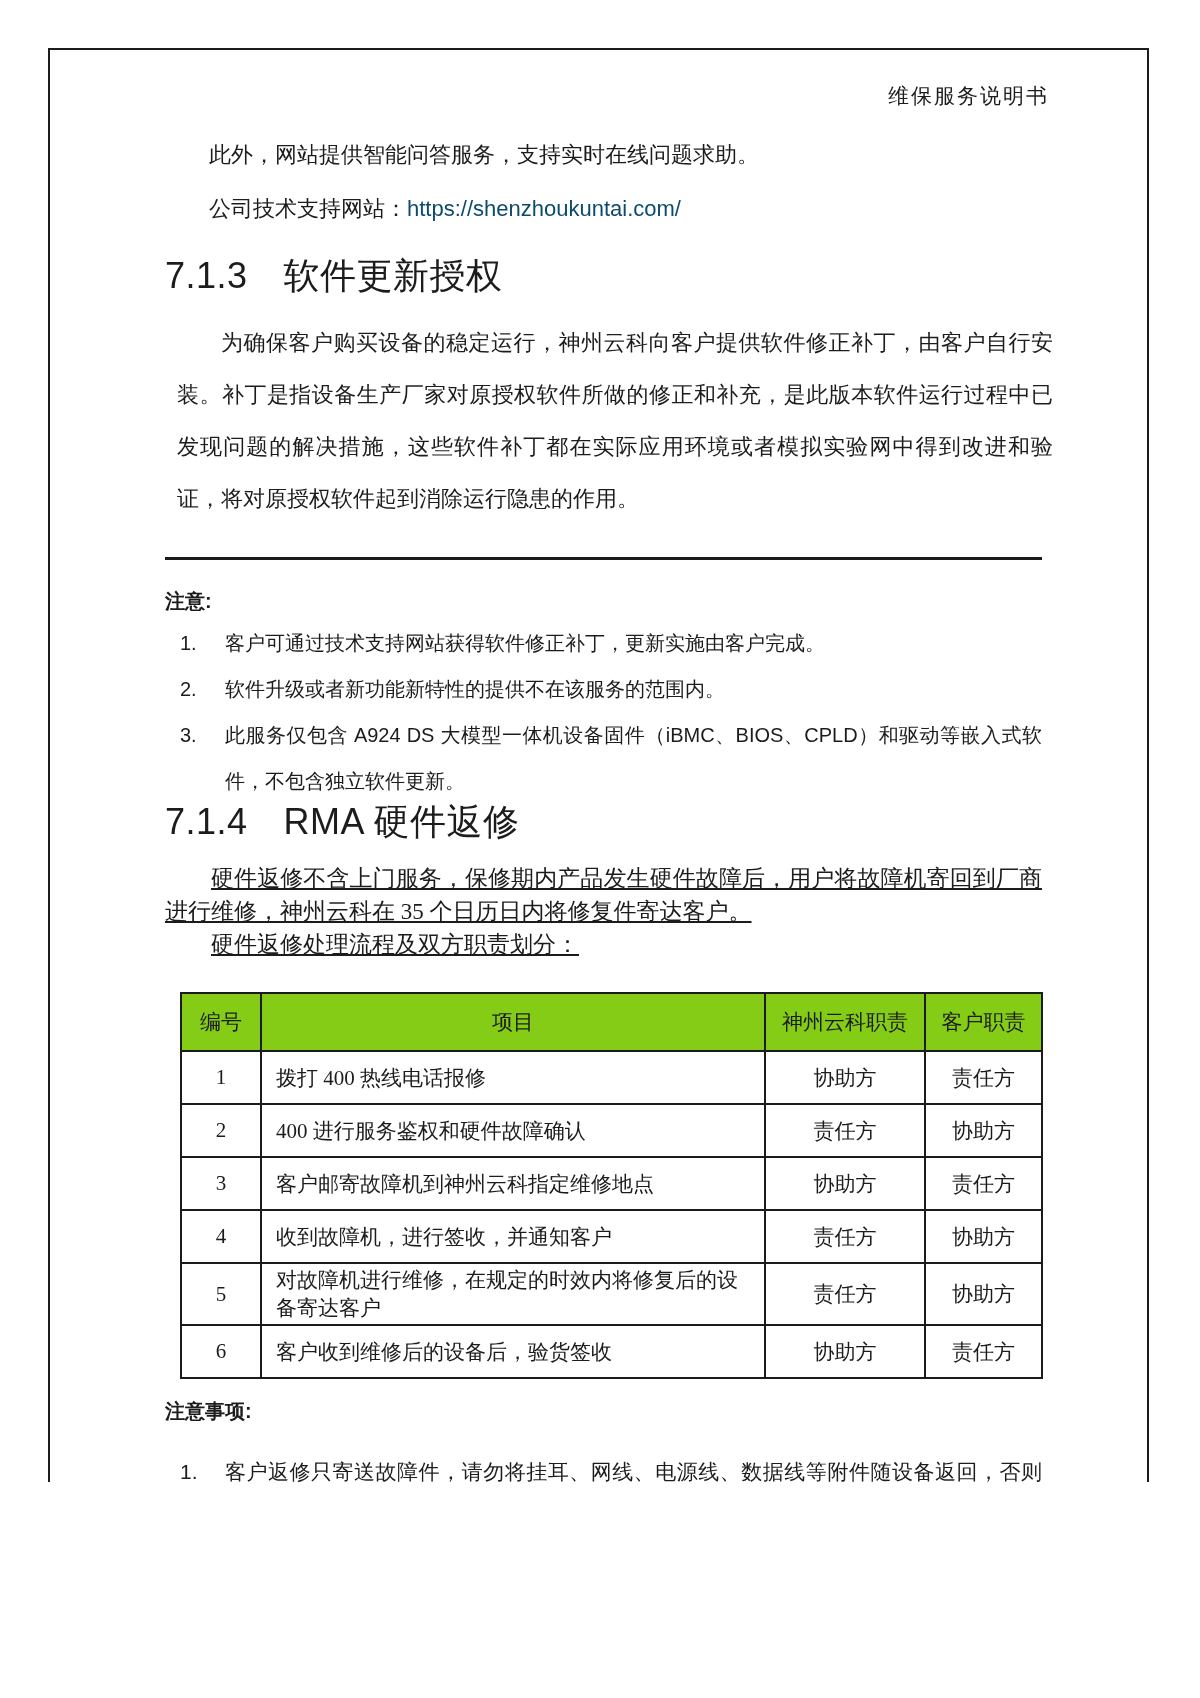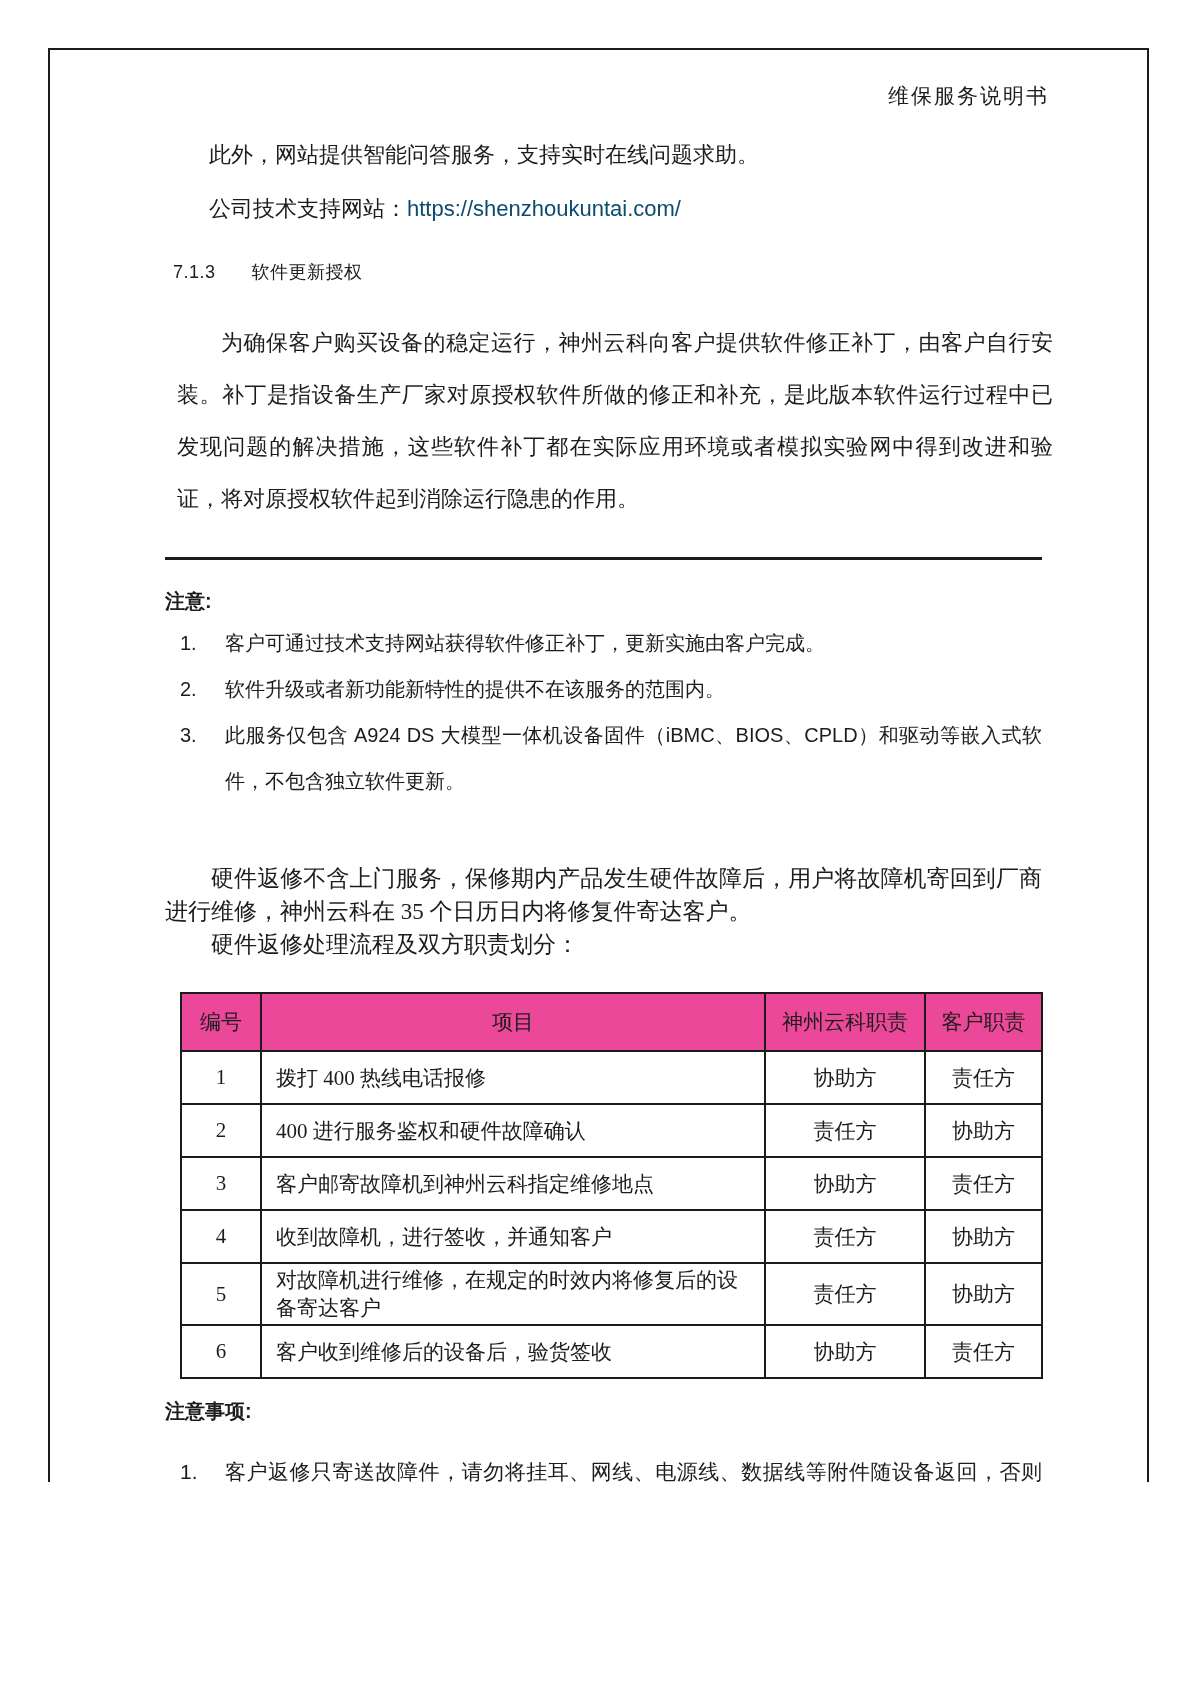--- a/index.html
+++ b/index.html
@@ -16,21 +16,21 @@
     position:absolute; top:82px; left:888px;
     font-family:"Liberation Serif","DejaVu Serif",serif;
     font-size:21px; letter-spacing:2px;
   }
 
   .p-sans { position:absolute; left:165px; width:876px; margin:0; font-size:22px; line-height:30px; }
   .pos-p1 { top:140px; text-indent:2em; }
   .pos-p2 { top:194px; text-indent:2em; }
   .url { color:#0c4a6e; text-decoration:none; }
 
-  .heading { position:absolute; left:165px; margin:8px; font-size:18px; font-weight:400; letter-spacing:0.5px; }
+  .heading { position:absolute; left:165px; margin:0; font-size:36px; font-weight:400; letter-spacing:0.5px; }
   .pos-h713 { top:252px; }
   .pos-h714 { top:798px; }
   .h-num { margin-right:36px; }
 
   .pos-body713 {
     position:absolute; left:165px; top:305px; width:876px; margin:12px;
     font-size:22px; line-height:52px; text-align:justify; text-indent:2em;
   }
 
   .rule { position:absolute; left:165px; top:557px; width:877px; height:3px; background:#1b1b1b; }
@@ -42,35 +42,35 @@
   .note-list { position:absolute; left:180px; width:862px; font-size:20px; }
   .pos-notelist { top:620px; line-height:46px; }
   .pos-noticelist { top:1446px; line-height:51px; font-size:21px; }
   .note-item { display:flex; }
   .note-item .num { flex:none; width:45px; }
   .note-item .txt { flex:1; text-align:justify; }
 
   .serif-block {
     position:absolute; left:165px; top:862px; width:877px;
     font-family:"Liberation Serif","DejaVu Serif",serif;
-    font-size:23px; line-height:33px;
+    font-size:23px; line-height:33px;text-decoration:underline;
   }
   .serif-block p { margin:0; text-indent:2em; }
   .serif-block .just { text-align:justify; }
 
   table.rma {
     position:absolute; left:180px; top:992px; width:861px;
     border-collapse:collapse; table-layout:fixed;
     font-family:"Liberation Serif","DejaVu Serif",serif; font-size:21px;
   }
   table.rma th, table.rma td {
     border:2px solid #1b1b1b; text-align:center; vertical-align:middle;
     padding:2px 6px; box-sizing:border-box;
   }
-  table.rma th { background:#ec4899; height:58px; font-weight:400; }
+  table.rma th { background:#84cc16; height:58px; font-weight:400; }
   table.rma td { height:53px; }
   table.rma td.item { text-align:left; padding-left:14px; padding-right:18px; }
   .col-no { width:80px; } .col-item { width:504px; } .col-vendor { width:160px; } .col-cust { width:117px; }
 
   .page-num {
     position:absolute; left:0; top:1583px; width:1200px; text-align:right;
     font-family:"Liberation Serif","DejaVu Serif",serif; font-size:20px;
   }
   .page-num b { font-weight:bold; }
   .page-num .sep { padding:0 6px; font-weight:400; }
@@ -103,20 +103,21 @@
     <div class="note-item">
       <span class="num">2.</span>
       <span class="txt">软件升级或者新功能新特性的提供不在该服务的范围内。</span>
     </div>
     <div class="note-item">
       <span class="num">3.</span>
       <span class="txt">此服务仅包含 A924 DS 大模型一体机设备固件（iBMC、BIOS、CPLD）和驱动等嵌入式软件，不包含独立软件更新。</span>
     </div>
   </div>
 
+  <h2 class="heading pos-h714"><span class="h-num">7.1.4</span><span class="h-title">RMA 硬件返修</span></h2>
 
   <div class="serif-block">
     <p class="just">硬件返修不含上门服务，保修期内产品发生硬件故障后，用户将故障机寄回到厂商进行维修，神州云科在 35 个日历日内将修复件寄达客户。</p>
     <p>硬件返修处理流程及双方职责划分：</p>
   </div>
 
   <table class="rma">
     <colgroup>
       <col class="col-no">
         <col class="col-item">

